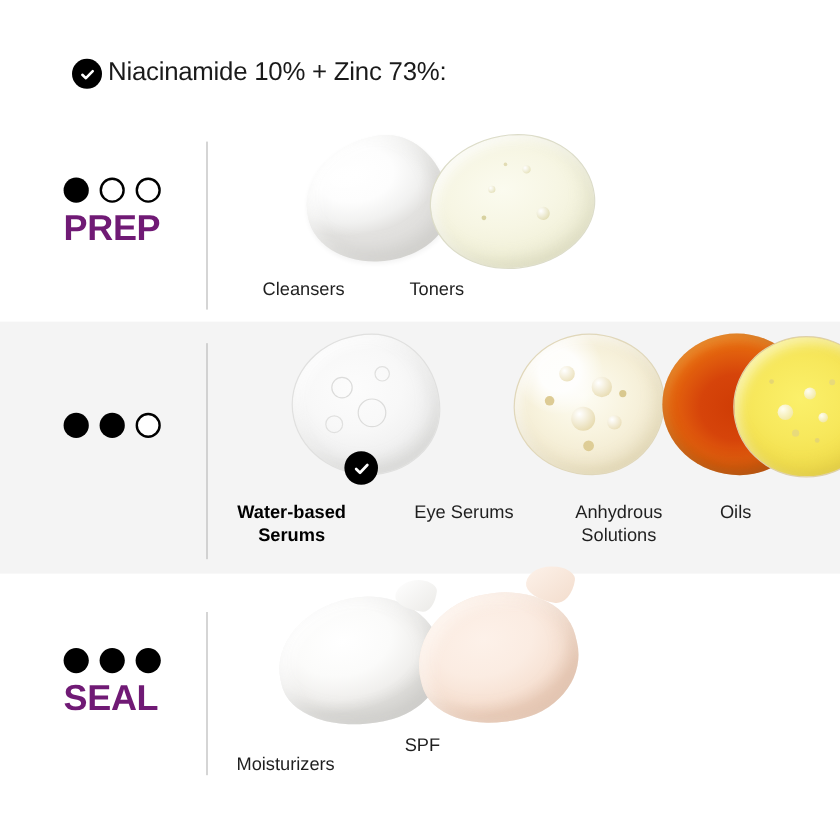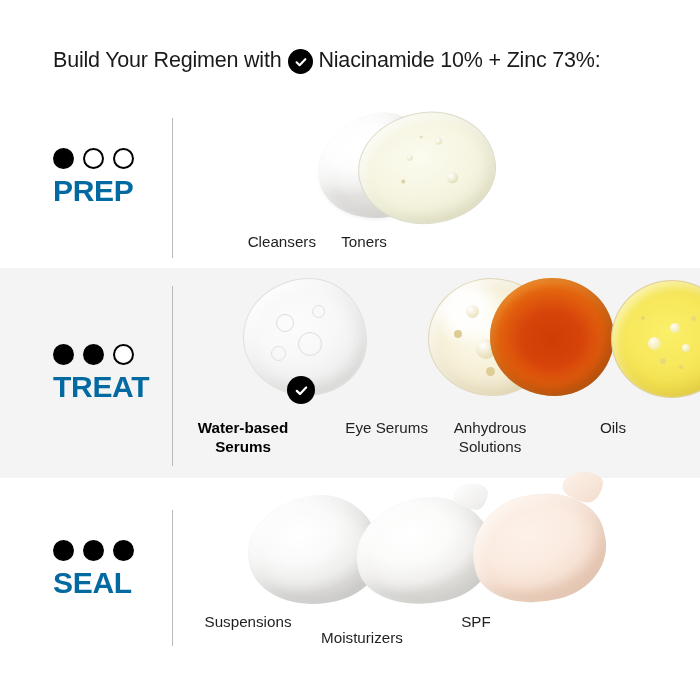--- a/index.html
+++ b/index.html
@@ -38,21 +38,21 @@
   .stage{
     position:absolute;left:53px;
     width:112px;
   }
   .dots{display:flex;gap:9px;align-items:center;}
   .dot{width:21px;height:21px;border-radius:50%;box-sizing:border-box;}
   .dot.filled{background:#000;}
   .dot.empty{background:#fff;border:2.2px solid #000;}
   .stage-name{
     margin-top:7px;
-    font-size:30px;font-weight:700;letter-spacing:-0.3px;color:#0369a1;
+    font-size:30px;font-weight:700;letter-spacing:-0.3px;color:#701a75;
     line-height:1;
   }
 
   .divider{
     position:absolute;
     width:1.4px;background:#b9b9b9;
   }
 
   
   .items{position:absolute;display:flex;align-items:flex-start;}
@@ -177,21 +177,20 @@
   .tail{position:absolute;}
 </style>
 </head>
 <body>
 
 <div id="page">
 
   <div class="band grey" style="top:268px;height:210px;"></div>
 
   <div class="title">
-    <span class="t-seg">Build Your Regimen with</span>
     <span class="check-badge">
       <svg width="14" height="14" viewBox="0 0 14 14" aria-hidden="true">
         <path d="M2.6 7.3 L5.6 10.2 L11.3 4.2" fill="none" stroke="#ffffff" stroke-width="2.1" stroke-linecap="round" stroke-linejoin="round"></path>
       </svg>
     </span>
     <span class="t-seg">Niacinamide 10% + Zinc 73%:</span>
   </div>
 
   <div class="row" style="top:0;height:268px;">
     <div class="stage" style="top:148px;">
@@ -200,21 +199,21 @@
         <span class="dot empty"></span>
         <span class="dot empty"></span>
       </div>
       <div class="stage-name">PREP</div>
     </div>
 
     <div class="divider" style="left:172px;top:118px;height:140px;"></div>
 
     <div class="items" style="left:190px;top:108px;">
 
-      <div class="item" style="width:126px;align-items:flex-end;">
+      <div class="item" style="width:126px;">
         <div class="swatch-wrap" style="height:116px;">
           <div class="sw sw-cleanser" style="position:absolute;left:2px;top:6px;"></div>
         </div>
         <div class="label" style="margin-top:8px;">Cleansers</div>
       </div>
 
       <div class="item" style="width:120px;margin-left:-12px;">
         <div class="swatch-wrap" style="height:116px;">
           <div class="sw sw-toner" style="position:absolute;left:-6px;top:4px;">
             <span class="bub" style="left:36%;top:36%;width:6px;height:6px;background:radial-gradient(circle at 35% 30%,#fff,#ded9a8);"></span>
@@ -229,21 +228,20 @@
     </div>
   </div>
 
   <div class="row" style="top:268px;height:210px;">
     <div class="stage" style="top:76px;">
       <div class="dots">
         <span class="dot filled"></span>
         <span class="dot filled"></span>
         <span class="dot empty"></span>
       </div>
-      <div class="stage-name">TREAT</div>
     </div>
 
     <div class="divider" style="left:172px;top:18px;height:180px;"></div>
 
     <div class="items" style="left:182px;top:10px;">
 
       <div class="item" style="width:122px;">
         <div class="swatch-wrap" style="height:118px;">
           <div class="sw sw-water" style="position:absolute;left:0;top:0;">
             <span class="bub" style="left:26%;top:30%;width:16px;height:16px;border:1px solid #dcdcdb;"></span>
@@ -269,21 +267,21 @@
             <span class="bub" style="left:38%;top:52%;width:20px;height:20px;background:radial-gradient(circle at 34% 30%,#fff,#e0d098);"></span>
             <span class="bub" style="left:62%;top:58%;width:12px;height:12px;background:radial-gradient(circle at 34% 30%,#fff,#e4d5a4);"></span>
             <span class="bub" style="left:20%;top:44%;width:8px;height:8px;background:#ddcb94;"></span>
             <span class="bub" style="left:46%;top:76%;width:9px;height:9px;background:#decd96;"></span>
             <span class="bub" style="left:70%;top:40%;width:6px;height:6px;background:#d9c88e;"></span>
           </div>
         </div>
         <div class="label" style="margin-top:22px;">Eye Serums</div>
       </div>
 
-      <div class="item" style="width:124px;">
+      <div class="item" style="width:124px;align-items:flex-end;">
         <div class="swatch-wrap" style="height:118px;">
           <div class="sw sw-anhy" style="position:absolute;left:0;top:0;"></div>
         </div>
         <div class="label" style="margin-top:22px;">Anhydrous
 Solutions</div>
       </div>
 
       <div class="item" style="width:122px;">
         <div class="swatch-wrap" style="height:118px;">
           <div class="sw sw-oil" style="position:absolute;left:-2px;top:2px;">
@@ -308,26 +306,20 @@
         <span class="dot filled"></span>
         <span class="dot filled"></span>
       </div>
       <div class="stage-name">SEAL</div>
     </div>
 
     <div class="divider" style="left:172px;top:32px;height:136px;"></div>
 
     <div class="items" style="left:186px;top:10px;">
 
-      <div class="item" style="width:124px;">
-        <div class="swatch-wrap" style="height:120px;">
-          <div class="sw sw-susp" style="position:absolute;left:0;top:8px;"></div>
-        </div>
-        <div class="label" style="margin-top:4px;">Suspensions</div>
-      </div>
 
       <div class="item" style="width:116px;margin-left:-6px;">
         <div class="swatch-wrap" style="height:120px;">
           <div class="sw sw-moist" style="position:absolute;left:-6px;top:10px;">
             <span class="tail" style="right:-6px;top:-4px;width:34px;height:26px;
               background:linear-gradient(135deg,#ffffff,#ebeae7);
               border-radius:60% 40% 30% 70% / 60% 30% 70% 40%;transform:rotate(18deg);"></span>
           </div>
         </div>
         <div class="label" style="margin-top:20px;">Moisturizers</div>

